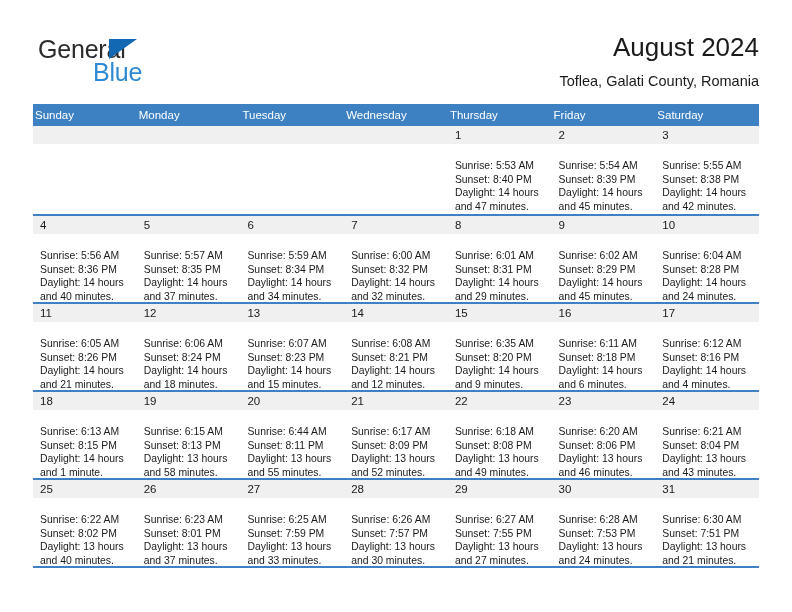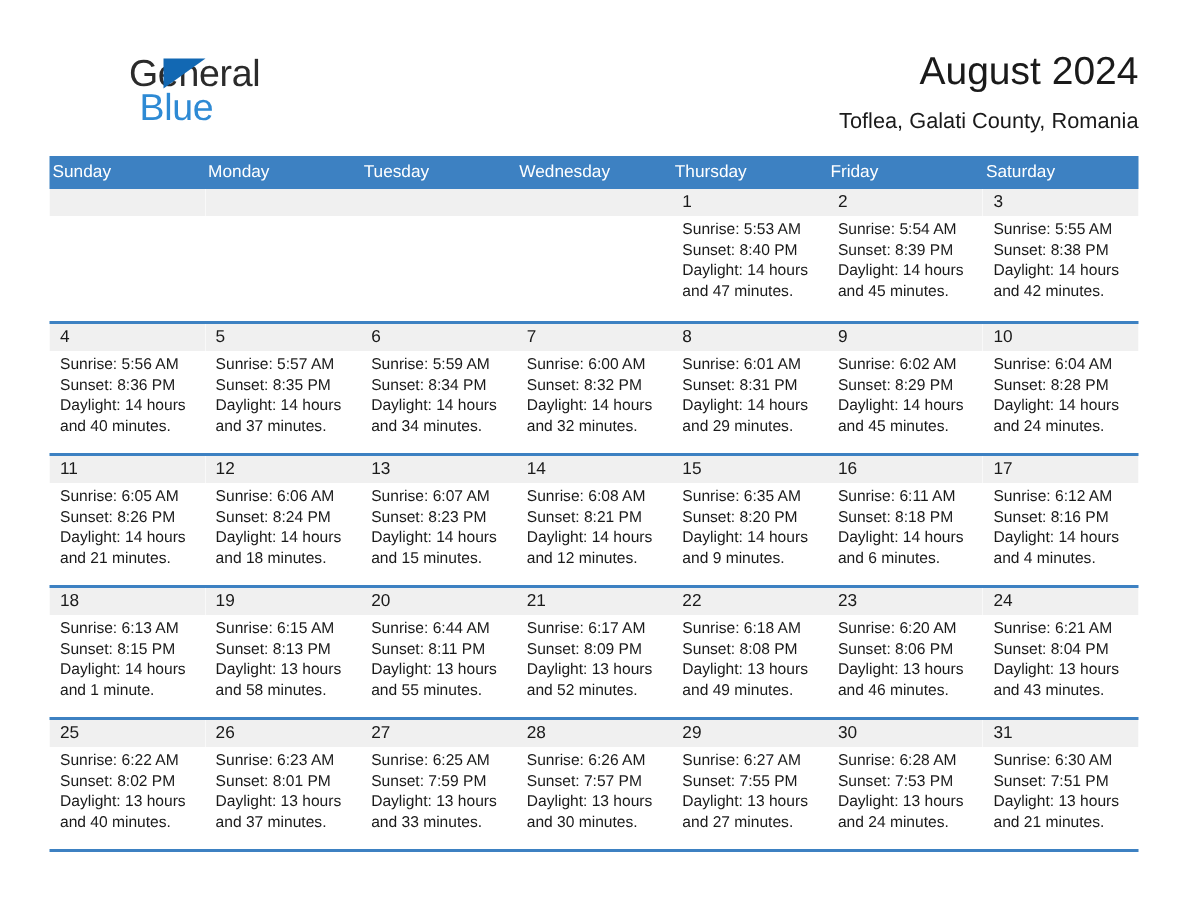--- a/index.html
+++ b/index.html
@@ -40,21 +40,20 @@
   }
   .logo-general {
     position: absolute;
     left: 5px;
     top: 0px;
     font-size: 25px;
     line-height: 27px;
     color: #2b2b2b;
     letter-spacing: -0.2px;
     font-family: "Liberation Sans", sans-serif;
-    margin-left: 48px;
   }
   .logo-triangle {
     position: absolute;
     left: 76px;
     top: 3px;
     width: 0;
     height: 0;
     border-left: 28px solid #1268b3;
     border-bottom: 20px solid transparent;
   }
@@ -140,21 +139,21 @@
     line-height: 18px;
     padding-left: 7px;
     color: #1a1a1a;
     box-sizing: border-box;
   }
   .day-cell.empty .day-number {
     background: #f0f0f0;
   }
 
   .day-info {
-    padding: 3px 6px 0 7px;
+    padding: 15px 6px 0 7px;
     font-size: 10.4px;
     line-height: 13.6px;
     color: #1a1a1a;
   }
   .day-info div {
     white-space: nowrap;
   }
 
   .grid-bottom {
     border-top: 2px solid #3d81c2;

